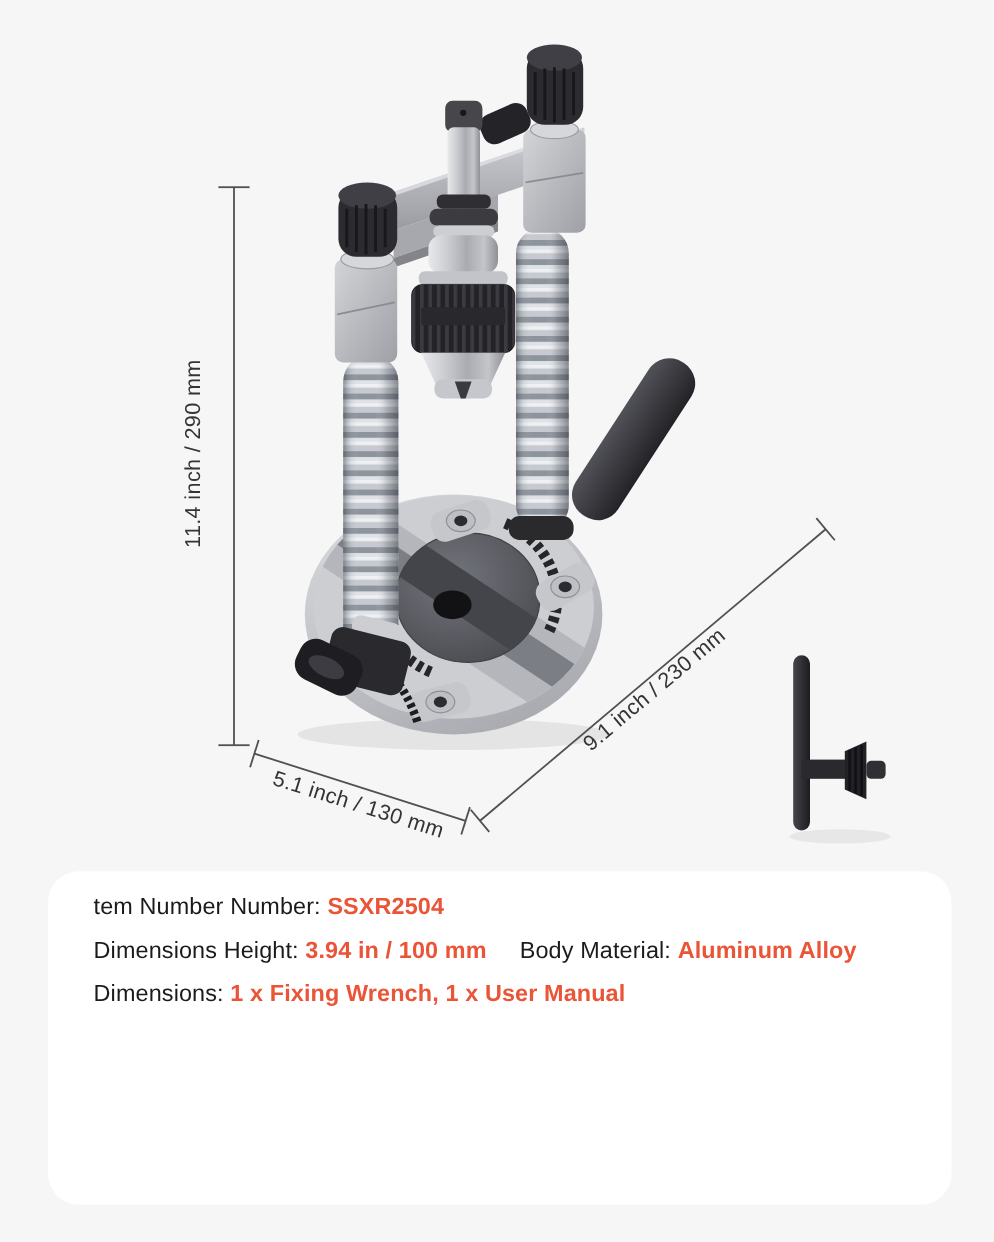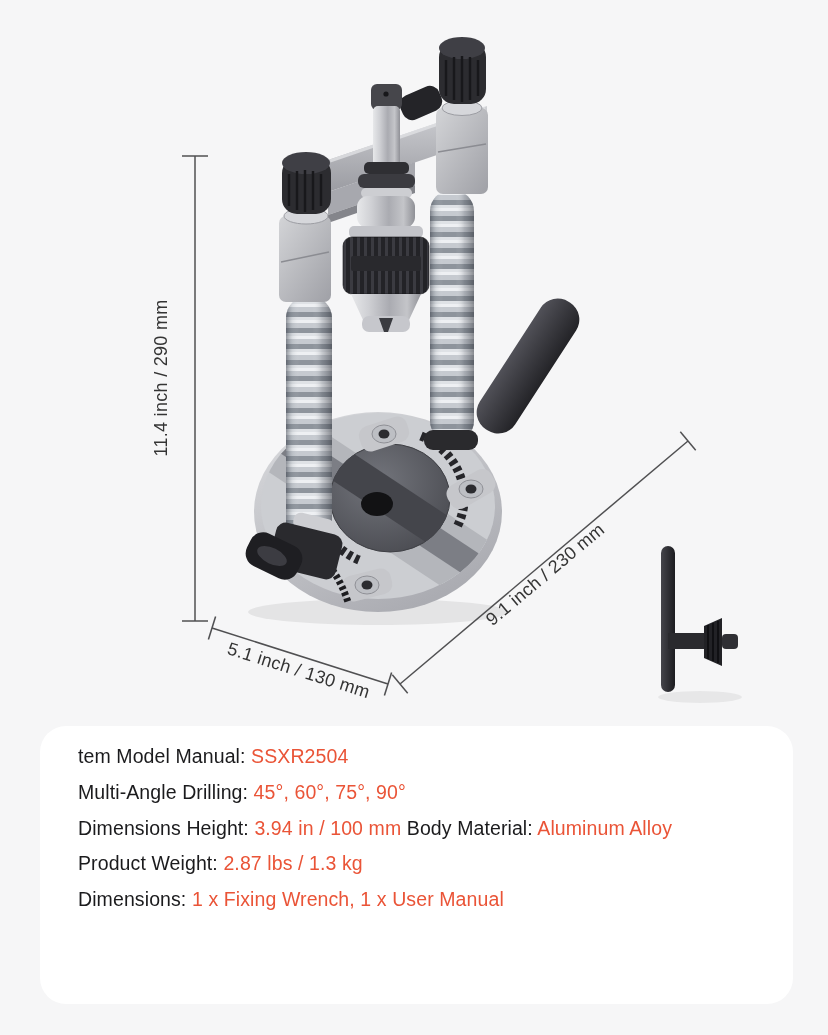--- a/index.html
+++ b/index.html
@@ -20,22 +20,22 @@
   .spec-card{
     position:absolute;left:40px;top:726px;width:753px;height:278px;
     background:var(--card_bg,#fff);border-radius:26px;box-sizing:border-box;
     padding:13px 20px 0 38px;
   }
   .spec-row{
     font-size:19.5px;line-height:35.8px;color:var(--label_text,#1b1b1d);
     white-space:nowrap;letter-spacing:.1px;
   }
   .pair{white-space:nowrap;}
-  .pair + .pair{}
-  .spec-value{color:var(--accent,#ea5437);font-weight:400;}
+  .pair + .pair{margin-left:22px;}
+  .spec-value{color:var(--accent,#ea5437);font-weight:700;}
 </style>
 </head>
 <body>
 
 <svg class="scene" width="828" height="726" viewBox="0 0 828 726">
   <defs>
     <linearGradient id="alu" x1="0" y1="0" x2="1" y2="0">
       <stop offset="0" stop-color="#e7e8ea"></stop>
         <stop offset=".25" stop-color="#cfd0d4"></stop>
       <stop offset=".55" stop-color="#aaabb1"></stop>
@@ -222,45 +222,33 @@
     <line x1="400" y1="684" x2="688" y2="441"></line>
     <line x1="407.7" y1="693.2" x2="392.3" y2="674.8"></line>
     <line x1="695.7" y1="450.2" x2="680.3" y2="431.8"></line>
   </g>
   <text transform="translate(549 579) rotate(-40)" text-anchor="middle" font-size="18">9.1 inch / 230 mm</text>
 </svg>
 
 <div class="spec-card">
   <div class="spec-row">
     <span class="pair">
-      <span class="spec-label">tem Model Manual:</span>
+      <span class="spec-label">tem Number Number:</span>
       <span class="spec-value">SSXR2504</span>
     </span>
   </div>
   <div class="spec-row">
     <span class="pair">
-      <span class="spec-label">Multi-Angle Drilling:</span>
-      <span class="spec-value">45°, 60°, 75°, 90°</span>
+      <span class="spec-label">Dimensions Height:</span>
+      <span class="spec-value">3.94 in / 100 mm</span>
+    </span>
+    <span class="pair">
+      <span class="spec-label">Body Material:</span>
+      <span class="spec-value">Aluminum Alloy</span>
     </span>
   </div>
   <div class="spec-row">
     <span class="pair">
-      <span class="spec-label">Dimensions Height:</span>
-      <span class="spec-value">3.94 in / 100 mm</span>
-    </span>
-    <span class="pair">
-      <span class="spec-label">Body Material:</span>
-      <span class="spec-value">Aluminum Alloy</span>
-    </span>
-  </div>
-  <div class="spec-row">
-    <span class="pair">
-      <span class="spec-label">Product Weight:</span>
-      <span class="spec-value">2.87 lbs / 1.3 kg</span>
-    </span>
-  </div>
-  <div class="spec-row">
-    <span class="pair">
       <span class="spec-label">Dimensions:</span>
       <span class="spec-value">1 x Fixing Wrench, 1 x User Manual</span>
     </span>
   </div>
 </div>
 
 </body></html>

